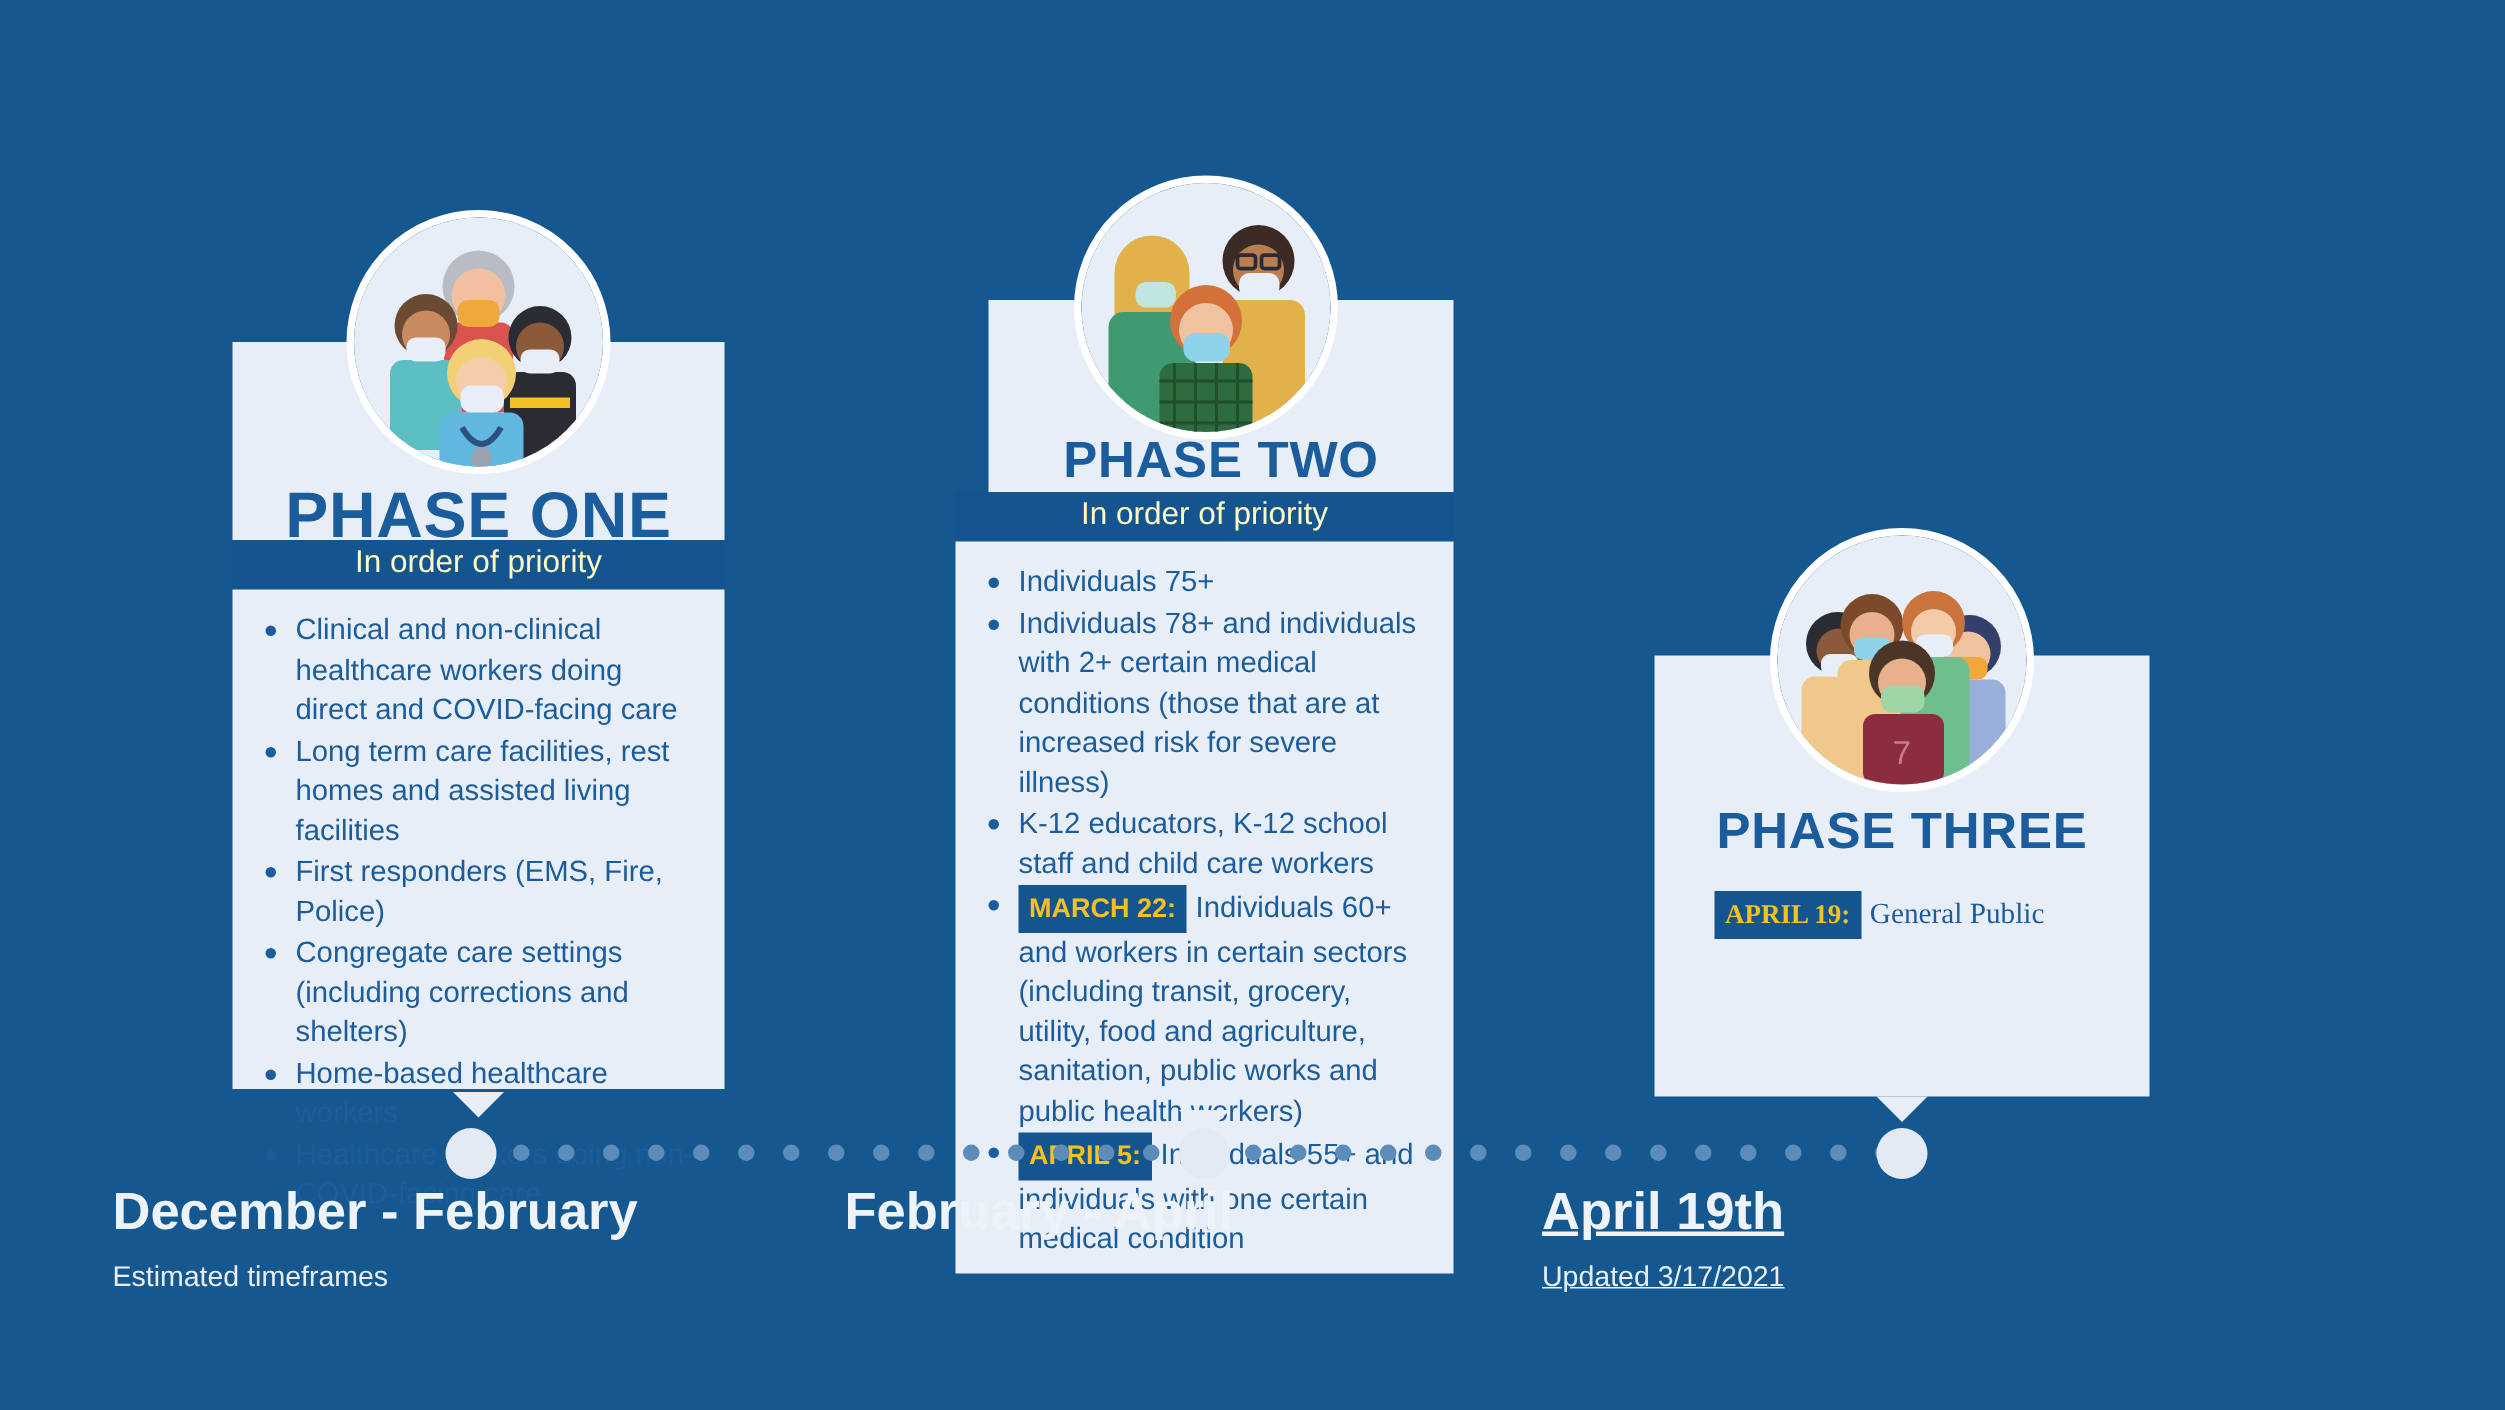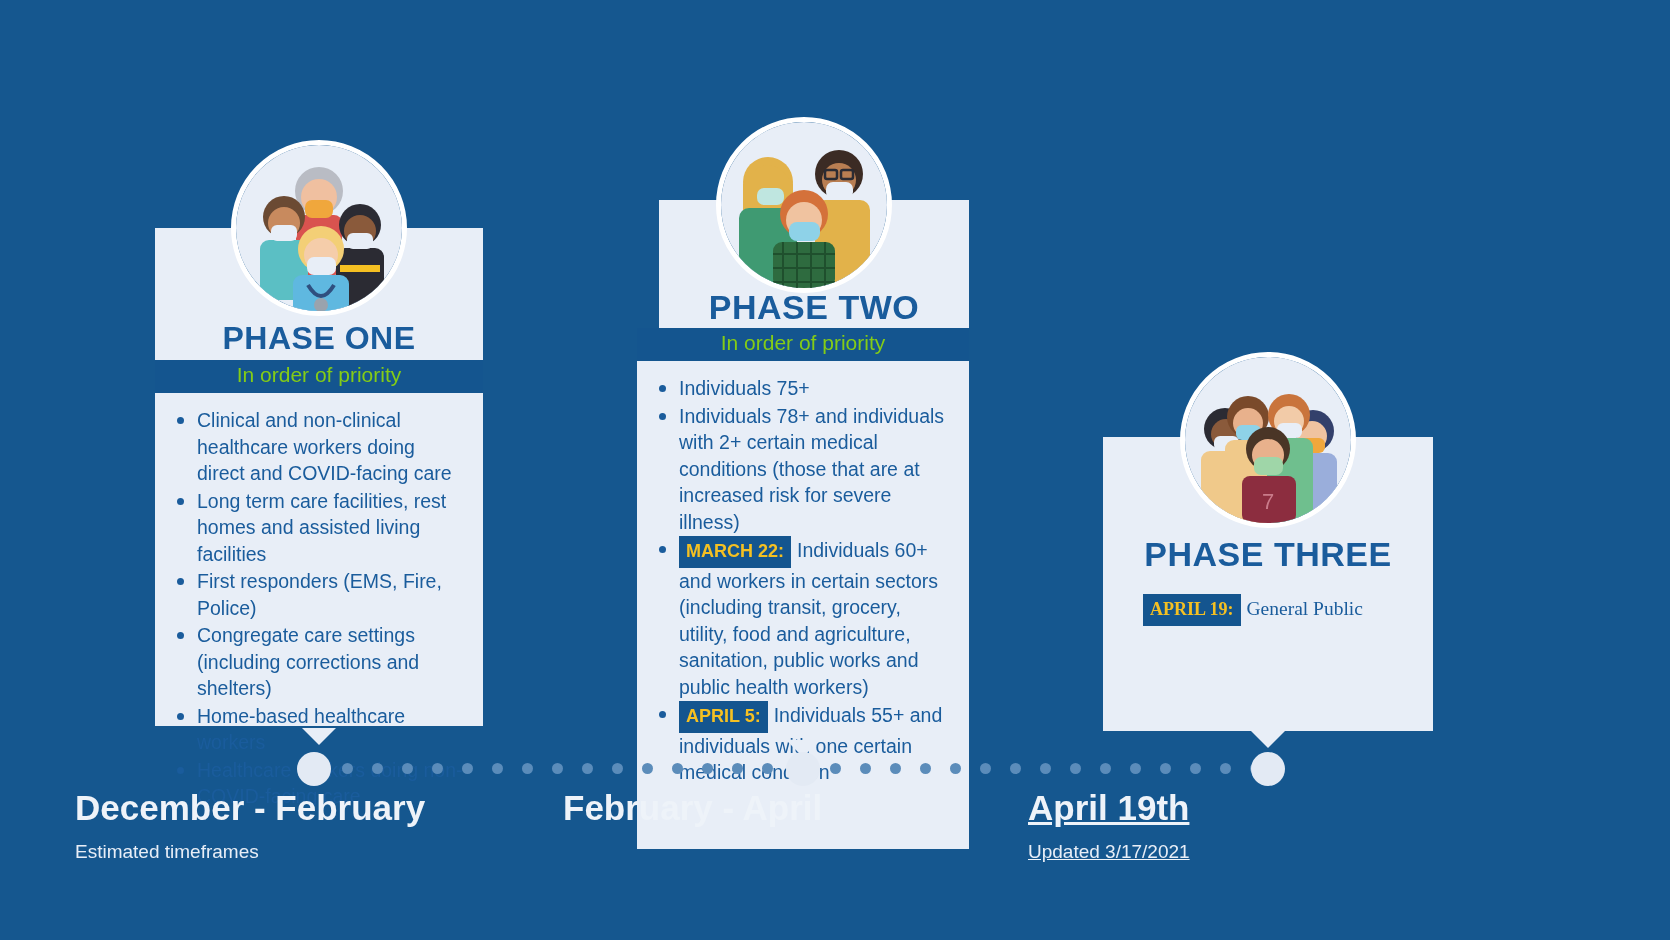--- a/index.html
+++ b/index.html
@@ -27,21 +27,21 @@
   .card-head{
     background:#e8eef7;
     text-align:center;
     position:relative;
     box-sizing:border-box;
   }
   .phase-name{
     color:#1a5c9c;font-weight:bold;letter-spacing:0.5px;
   }
   .priority-band{
-    background:#14558f;color:#84cc16;
+    background:#14558f;color:#fef9c3;
     text-align:center;font-size:21px;
     padding:3px 0 6px 0;
   }
   .card-body{
     background:#e8eef7;
     box-sizing:border-box;
     position:relative;
   }
   .blist{list-style:none;margin:0;padding:0;}
   .blist li{
@@ -110,21 +110,21 @@
   .tl-sub{font-size:19px;margin-top:13px;color:#e8eef7;white-space:nowrap;}
 </style>
 </head>
 <body>
 
 <div class="canvas">
 
 
   <div class="phase" style="left:155px;top:228px;width:328px;">
     <div class="card-head" style="height:132px;padding-top:92px;">
-      <div class="phase-name" style="font-size:32px;">PHASE ONE</div>
+      <div class="phase-name" style="font-size:43px;">PHASE ONE</div>
     </div>
     <div class="priority-band">In order of priority</div>
     <div class="card-body" style="padding:14px 18px 14px 16px;height:333px;">
       <ul class="blist">
         <li>Clinical and non-clinical healthcare workers doing direct and COVID-facing care</li>
         <li>Long term care facilities, rest homes and assisted living facilities</li>
         <li>First responders (EMS, Fire, Police)</li>
         <li>Congregate care settings (including corrections and shelters)</li>
         <li>Home-based healthcare workers</li>
         <li>Healthcare workers doing non-COVID-facing care</li>
@@ -164,20 +164,21 @@
 
   <div class="phase" style="left:637px;top:200px;width:332px;">
     <div class="card-head" style="height:128px;padding-top:88px;margin-left:22px;">
       <div class="phase-name" style="font-size:34px;">PHASE TWO</div>
     </div>
     <div class="priority-band">In order of priority</div>
     <div class="card-body" style="padding:14px 16px 14px 16px;height:488px;">
       <ul class="blist">
         <li>Individuals 75+</li>
         <li>Individuals 78+ and individuals with 2+ certain medical conditions (those that are at increased risk for severe illness)</li>
+        <li>K-12 educators, K-12 school staff and child care workers</li>
         <li><span class="datechip">MARCH 22:</span><span>Individuals 60+ and workers in certain sectors (including transit, grocery, utility, food and agriculture, sanitation, public works and public health workers)</span></li>
         <li><span class="datechip">APRIL 5:</span><span>Individuals 55+ and individuals with one certain medical condition</span></li>
       </ul>
     </div>
     <div class="pointer" style="left:149px;top:540px;"></div>
   </div>
 
   <div class="avatar" style="left:716px;top:117px;width:176px;height:176px;">
     <svg width="166" height="166" viewBox="0 0 166 166">
       <rect width="166" height="166" fill="#e8eef7"></rect>

